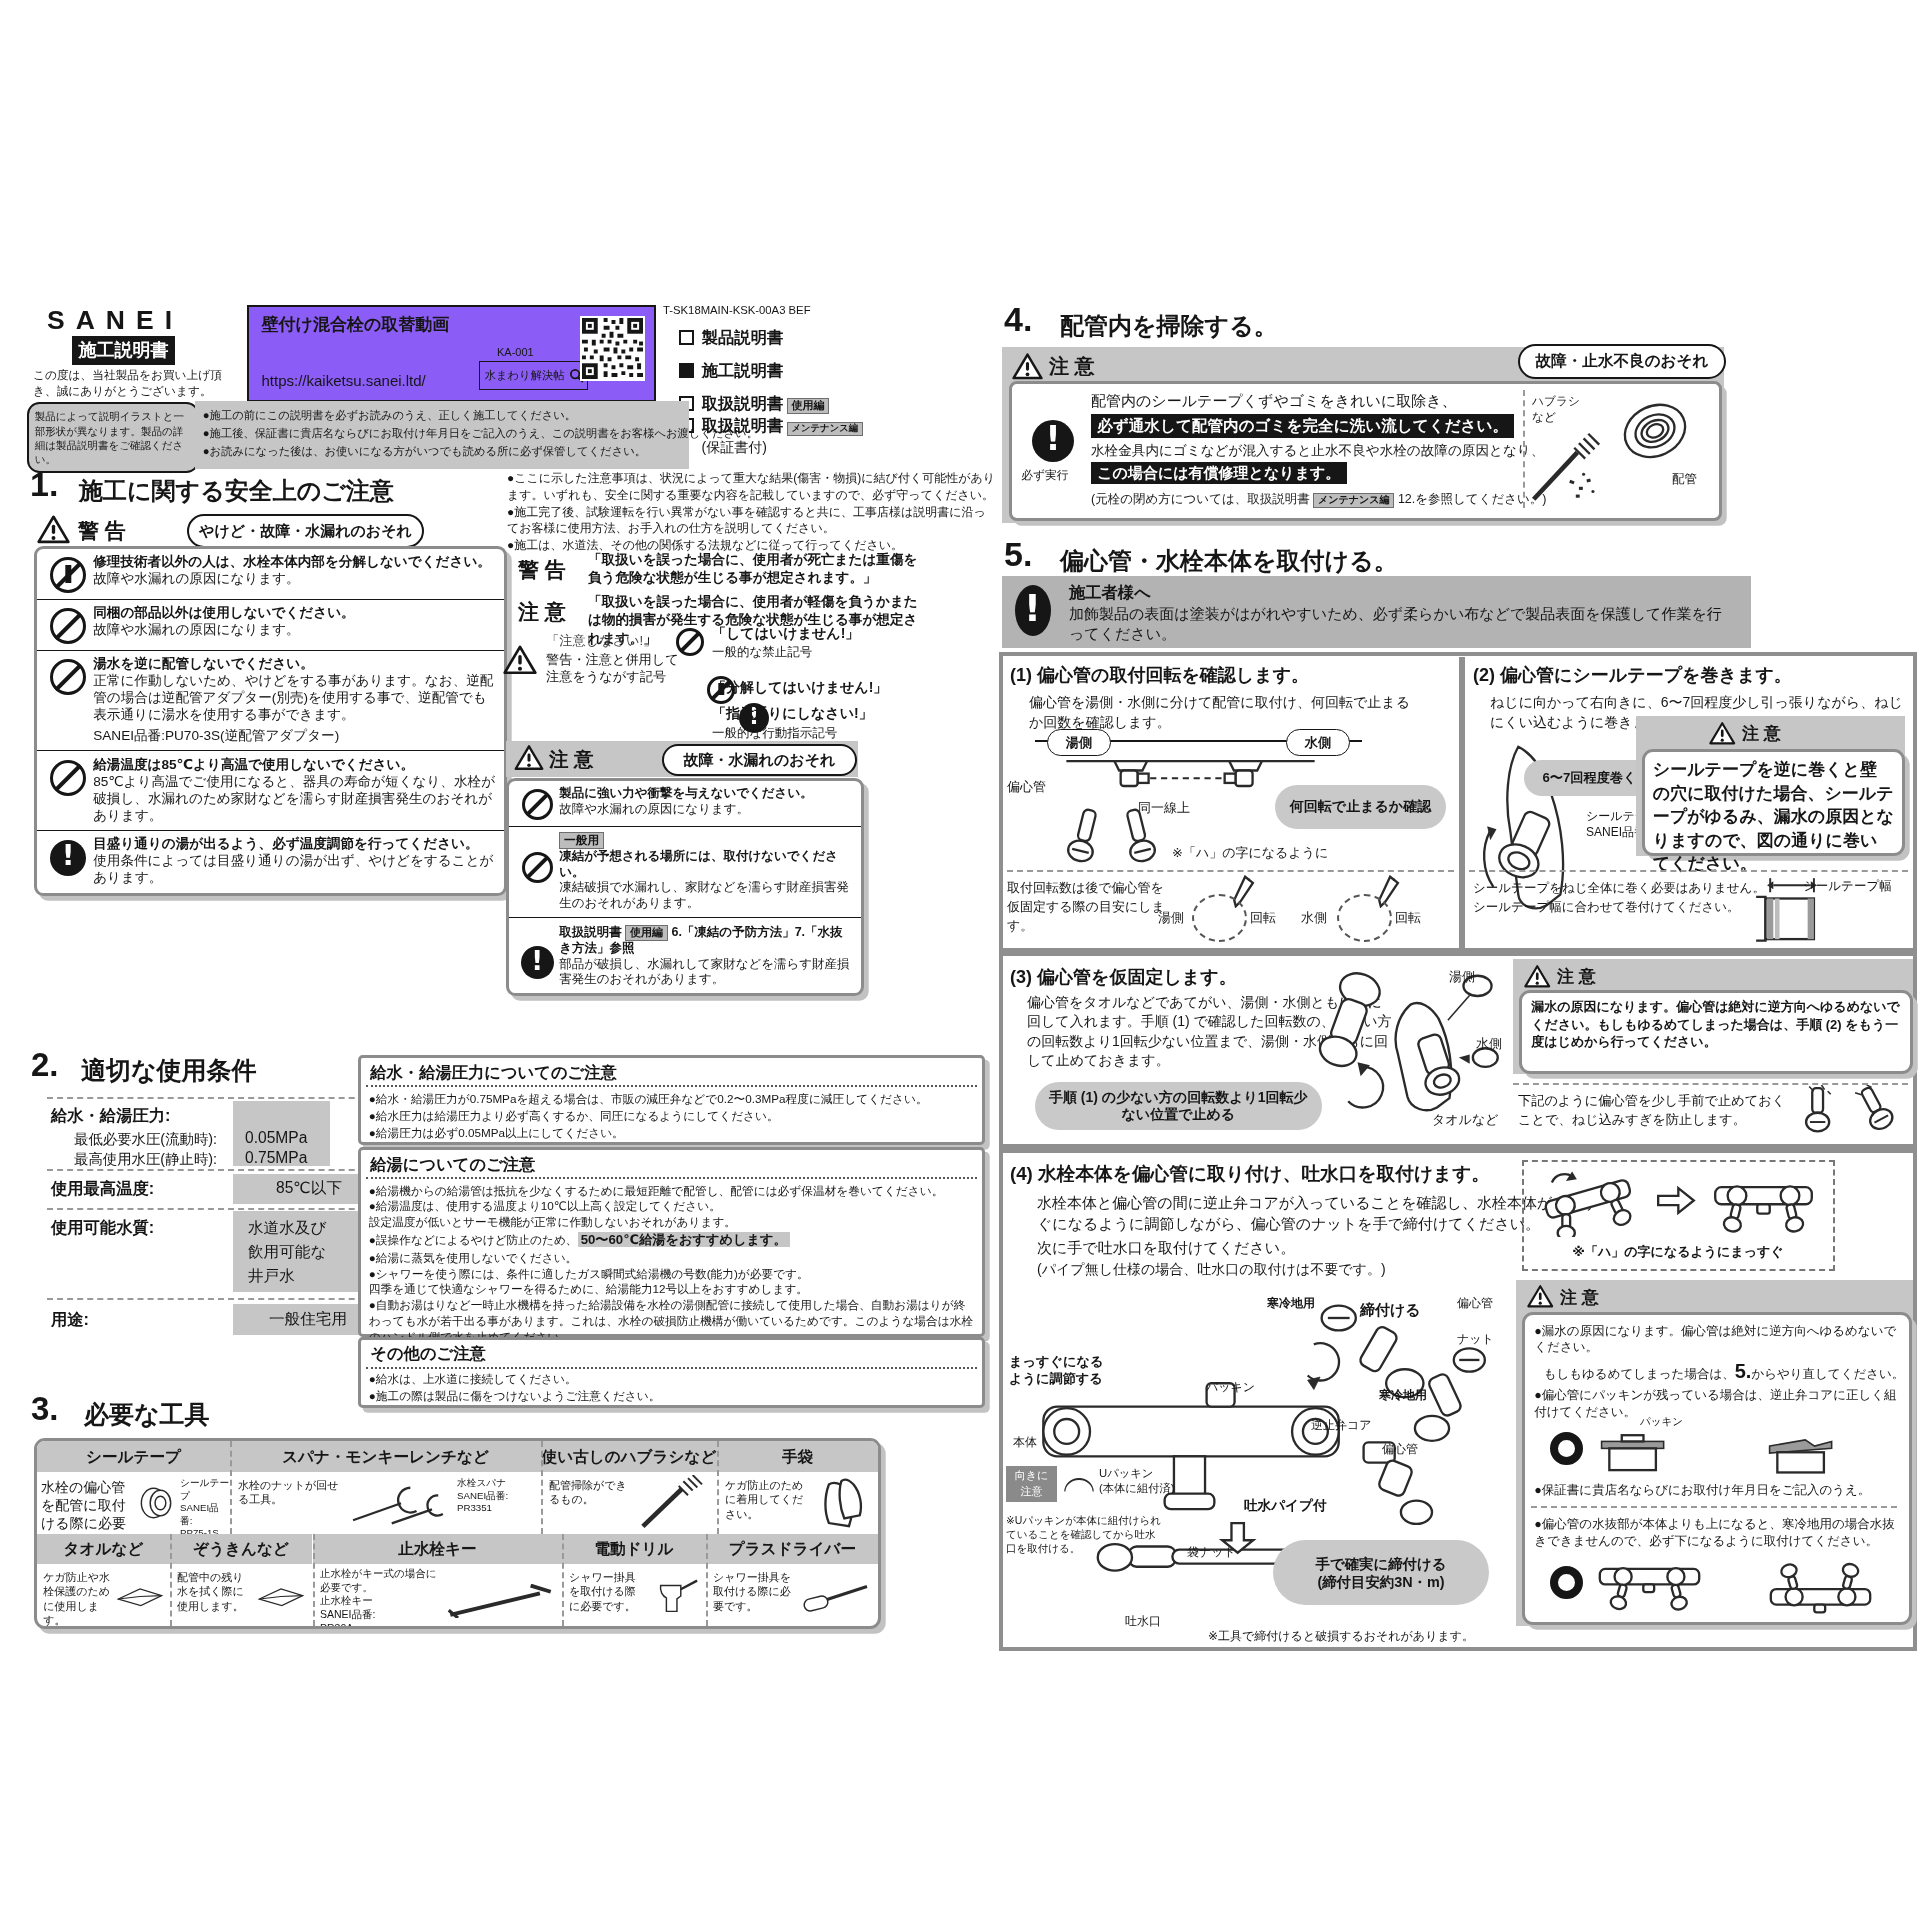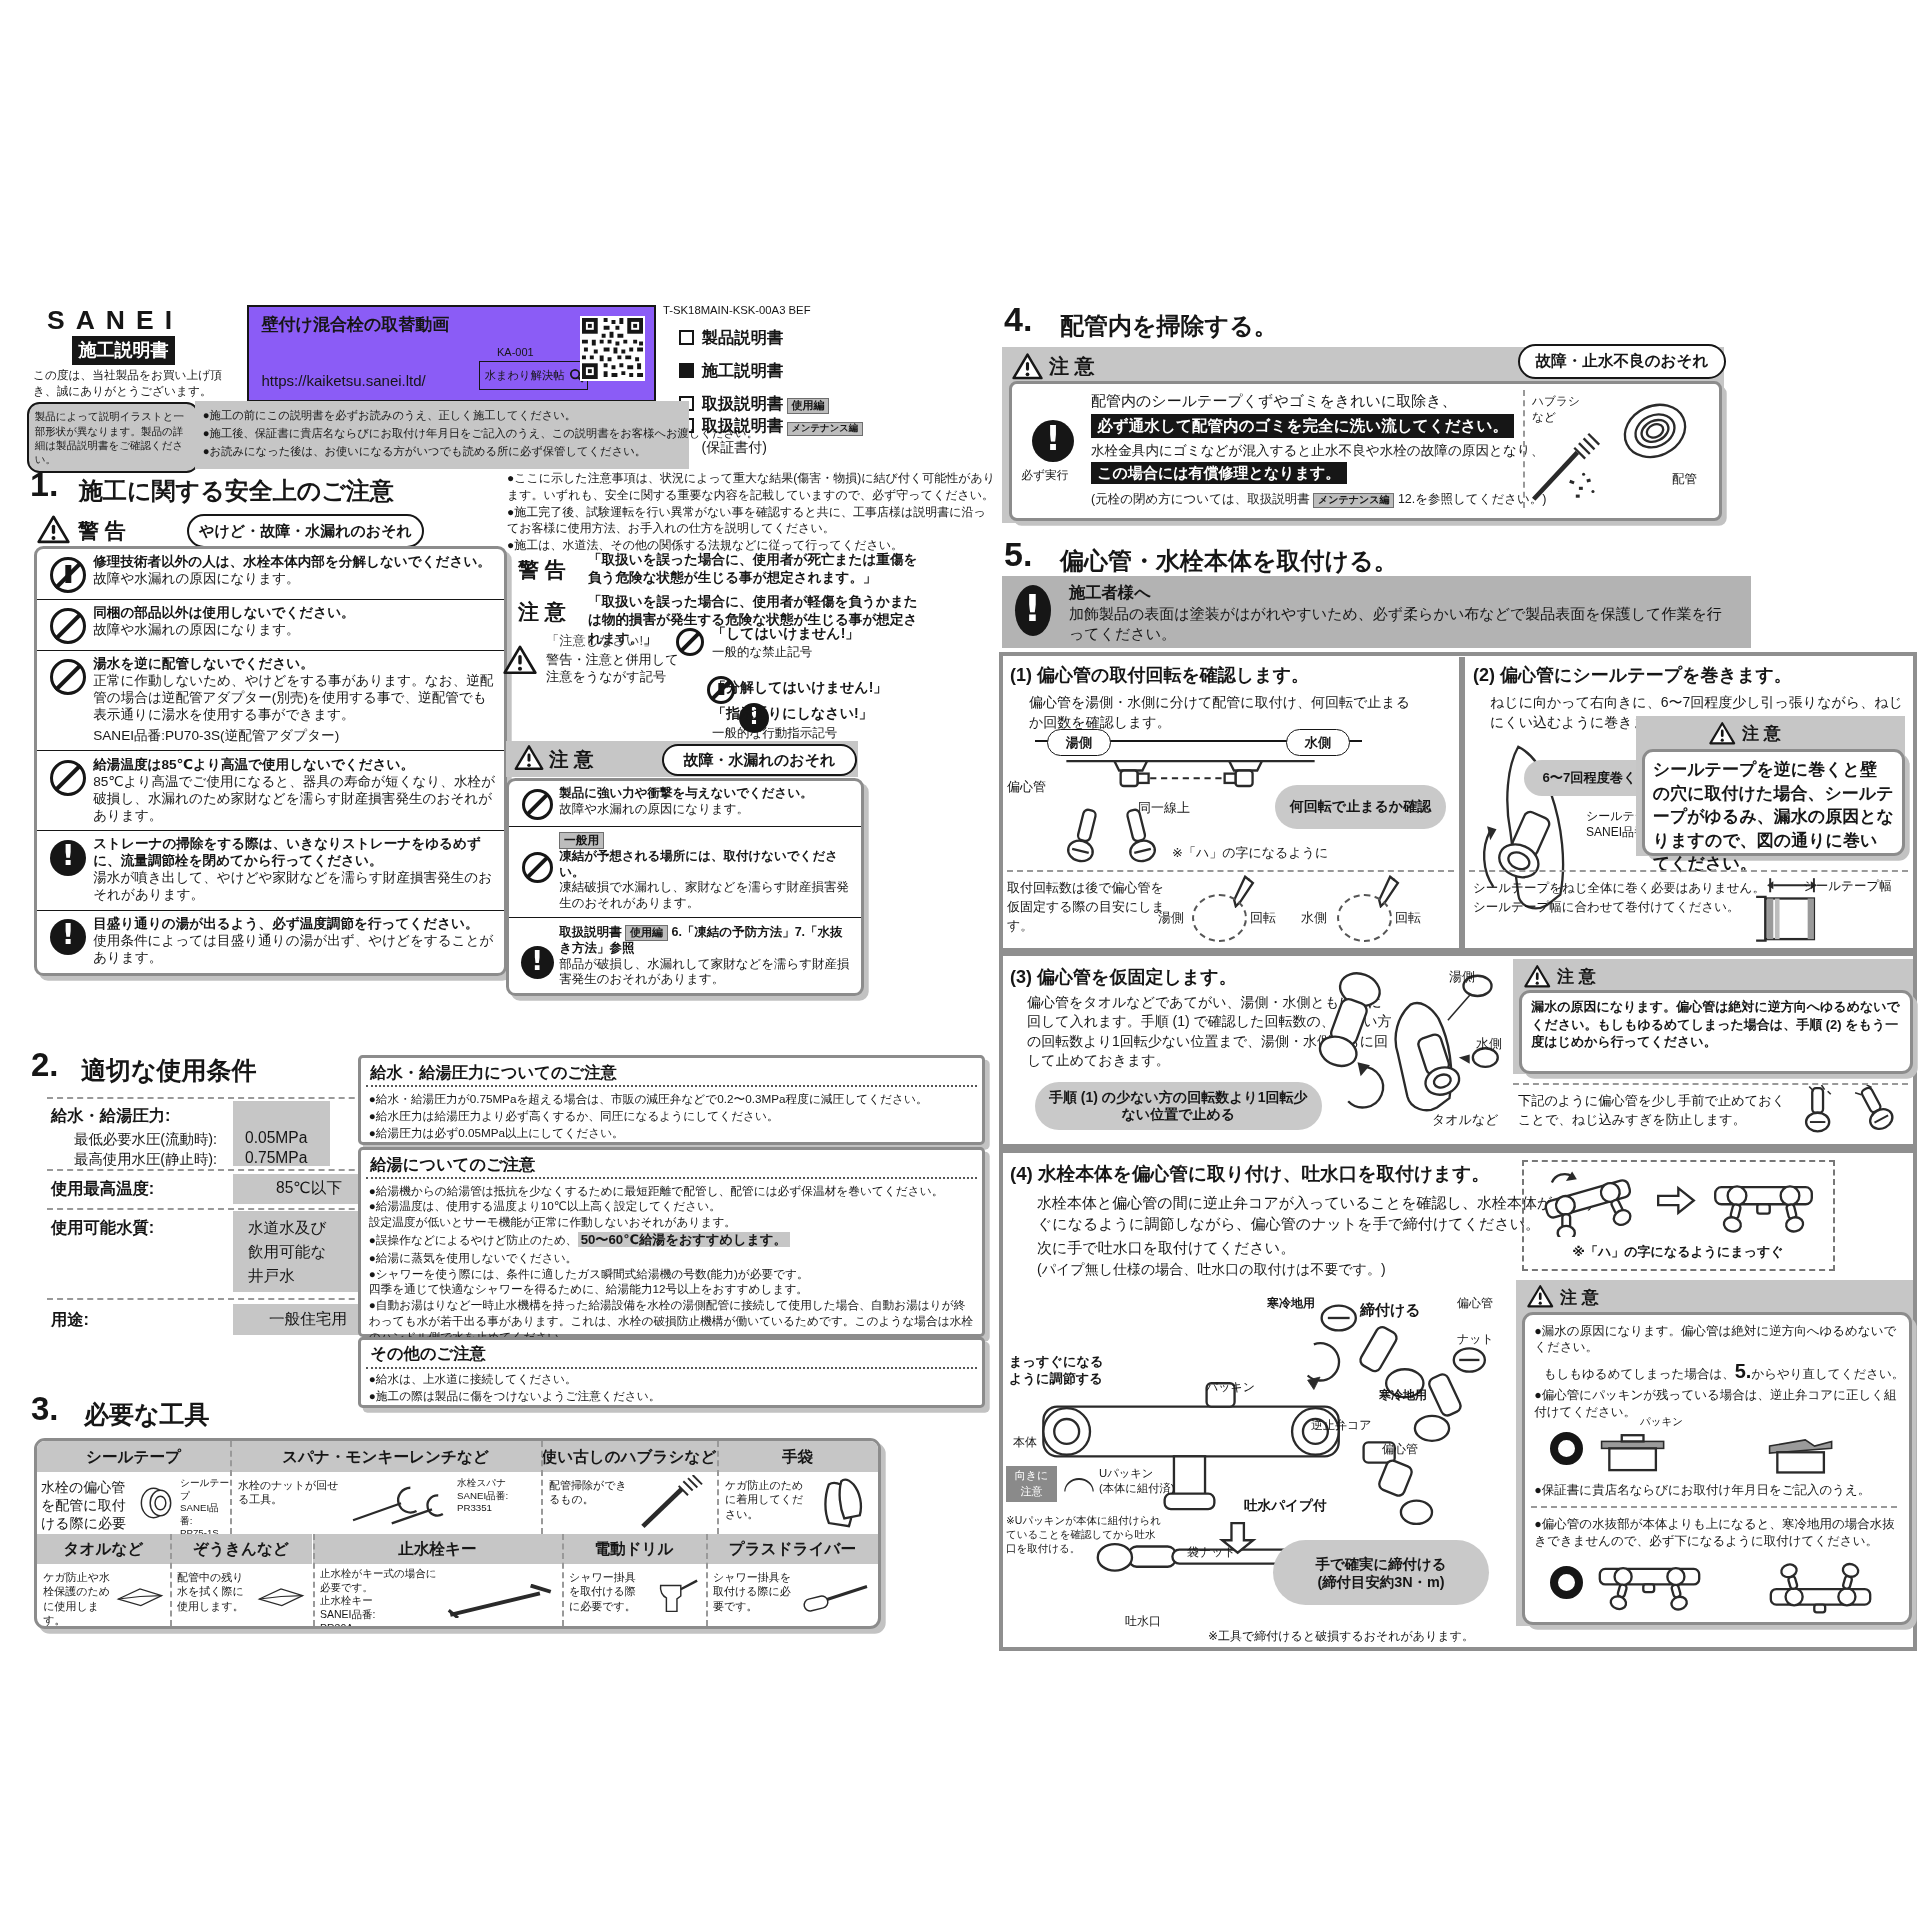--- a/index.html
+++ b/index.html
@@ -170,29 +170,20 @@
     <div class="rtx" style="font-size:13.6px">
       <div class="b">給湯温度は85℃より高温で使用しないでください。</div>
       <div>85℃より高温でご使用になると、器具の寿命が短くなり、水栓が破損し、水漏れのため家財などを濡らす財産損害発生のおそれがあります。</div>
     </div>
   </div>
   <div class="row">
     <div class="ric">
         <span class="man" style="width:36px;height:36px;font-size:28px"></span>
       </div>
     <div class="rtx" style="font-size:13.6px">
-      <div class="b">ストレーナの掃除をする際は、いきなりストレーナをゆるめずに、流量調節栓を閉めてから行ってください。</div>
-      <div>湯水が噴き出して、やけどや家財などを濡らす財産損害発生のおそれがあります。</div>
-    </div>
-  </div>
-  <div class="row">
-    <div class="ric">
-        <span class="man" style="width:36px;height:36px;font-size:28px"></span>
-      </div>
-    <div class="rtx" style="font-size:13.6px">
       <div class="b">目盛り通りの湯が出るよう、必ず温度調節を行ってください。</div>
       <div>使用条件によっては目盛り通りの湯が出ず、やけどをすることがあります。</div>
     </div>
   </div>
 </div>
 
 
 <span class="abs b" style="left:518px;top:556px;font-size:21px">警 告</span>
 <div class="abs b" style="left:588px;top:551px;width:342px;font-size:13.6px;line-height:1.35">「取扱いを誤った場合に、使用者が死亡または重傷を負う危険な状態が生じる事が想定されます。」</div>
 <span class="abs b" style="left:518px;top:598px;font-size:21px">注 意</span>

